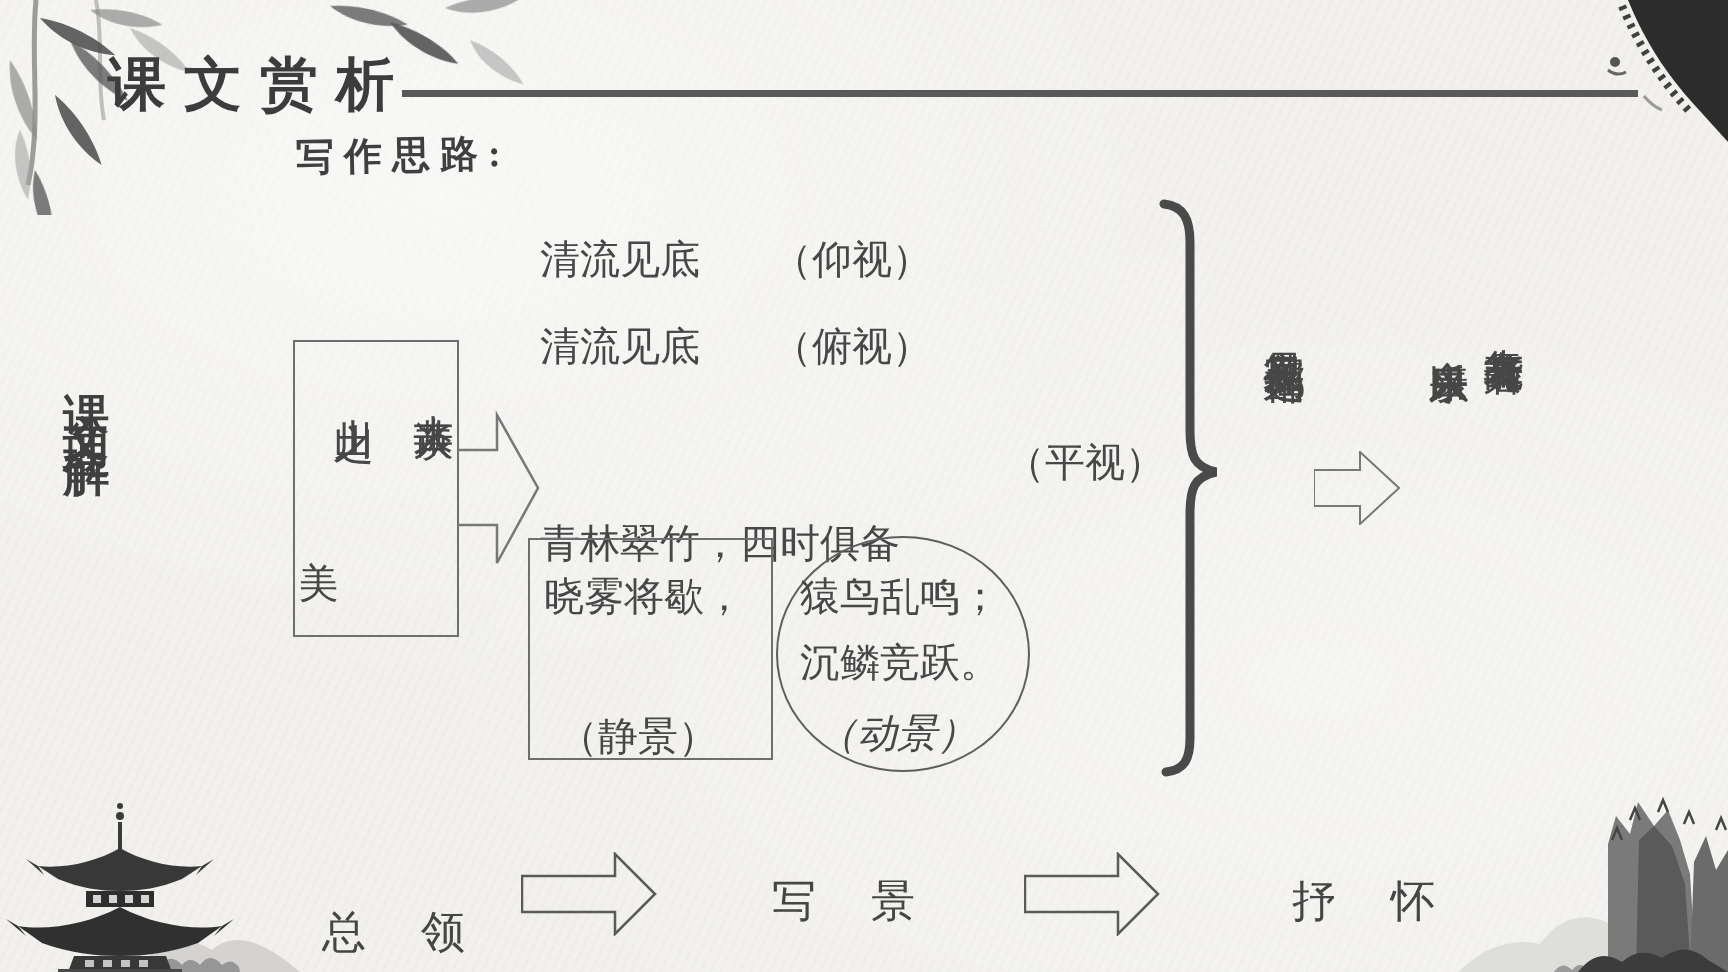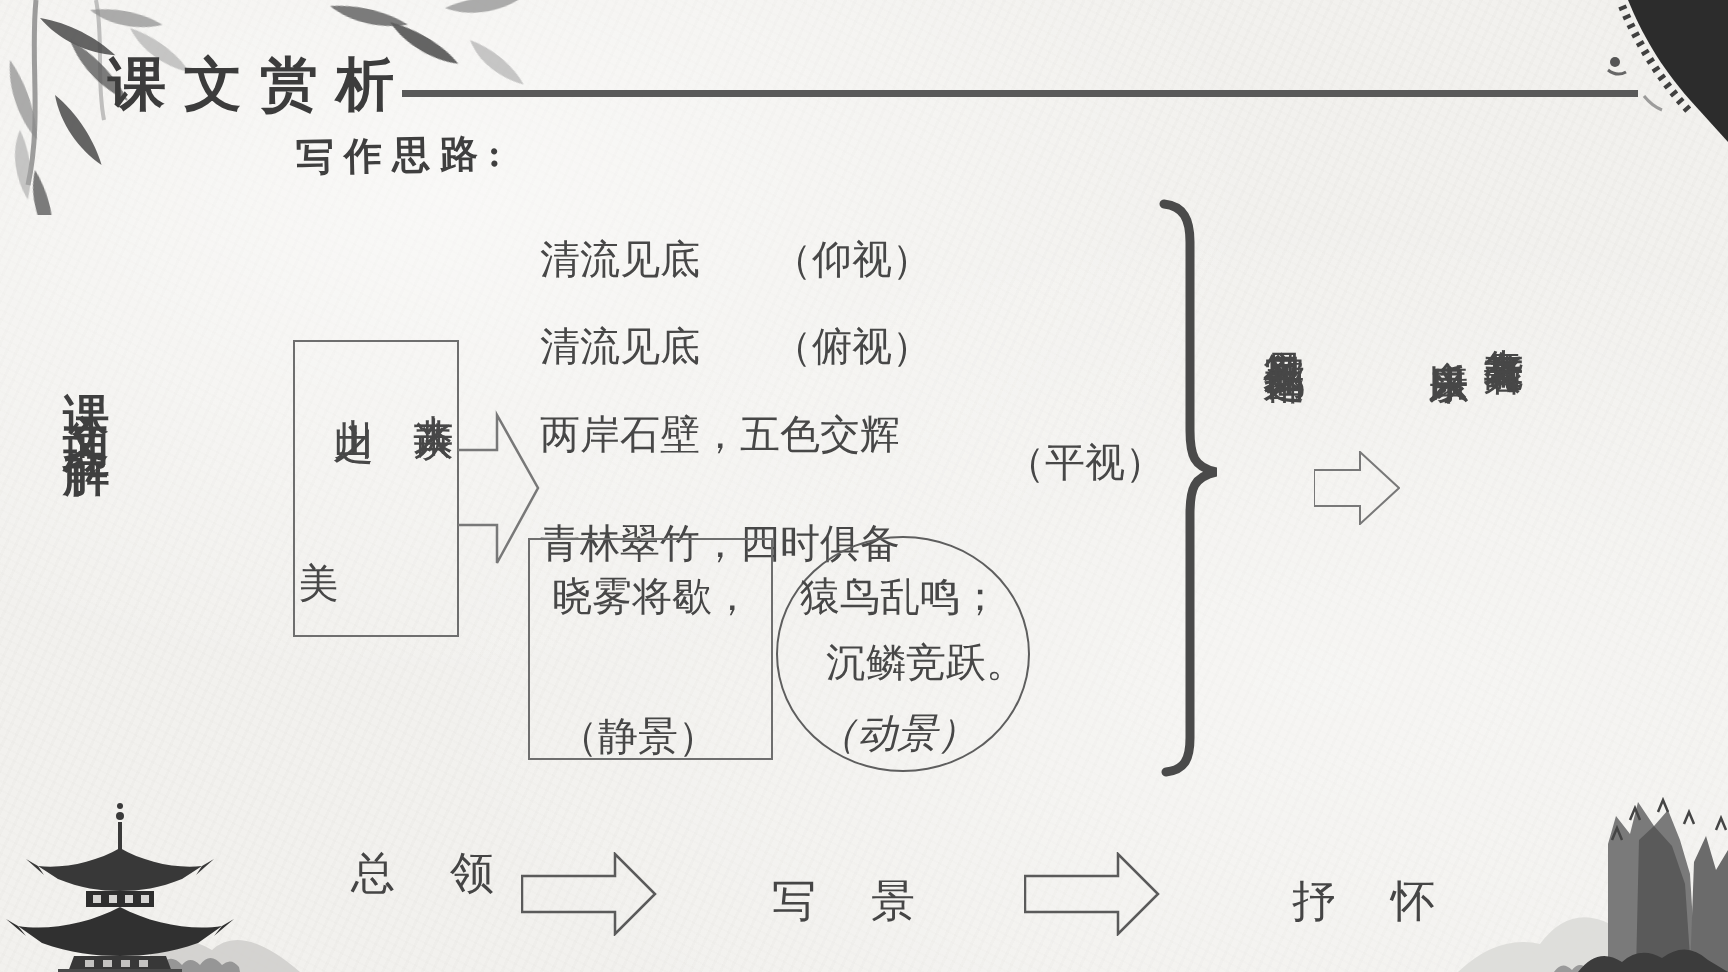--- a/index.html
+++ b/index.html
@@ -130,50 +130,49 @@
   <svg class="abs" style="left:455px;top:410px;" width="90" height="158" viewBox="0 0 90 158">
     <path d="M3 40 H42 V5 L83 78 L42 153 V115 H3" stroke="#787878" stroke-width="2.5" fill="none"></path>
   </svg>
 
   <div class="abs line nowrap" style="left:540px;top:240px;">
     <span>清流见底</span><span class="note-gap"></span><span>（仰视）</span>
   </div>
   <div class="abs line nowrap" style="left:540px;top:327px;">
     <span>清流见底</span><span class="note-gap"></span><span>（俯视）</span>
   </div>
-  <div class="abs line nowrap" style="left:540px;top:415px;">两岸石壁，五色交辉</div>
   <div class="abs line nowrap" style="left:540px;top:478px;margin-top:46px;">青林翠竹，四时俱备</div>
 
   <div class="abs line nowrap" style="left:1005px;top:443px;">（平视）</div>
 
   <div class="abs outline-box" style="left:528px;top:538px;width:245px;height:222px;">
-    <div class="abs line nowrap" style="left:22px;top:37px;">晓雾将歇，</div>
+    <div class="abs line nowrap" style="left:14px;top:37px;">晓雾将歇，</div>
     <div class="abs line nowrap" style="left:28px;top:177px;">（静景）</div>
   </div>
 
   <div class="abs circle" style="left:776px;top:536px;width:254px;height:236px;">
     <div class="abs line nowrap" style="left:22px;top:39px;">猿鸟乱鸣；</div>
-    <div class="abs line nowrap" style="left:22px;top:105px;margin-left:26px;">沉鳞竞跃。</div>
+    <div class="abs line nowrap" style="left:22px;top:105px;">沉鳞竞跃。</div>
     <div class="abs line nowrap" style="left:39px;top:176px;font-style:italic;">（动景）</div>
   </div>
 
   <svg class="abs" style="left:1150px;top:190px;" width="90" height="600" viewBox="0 0 90 600">
     <path d="M14 14 C34 16 40 30 40 52 L40 240 C40 266 44 277 66 282 C44 287 40 298 40 324 L40 548 C40 570 34 580 16 582" stroke="#4a4a4a" stroke-width="9" fill="none" stroke-linecap="round"></path>
   </svg>
 
   <div class="abs vtext vbig" style="left:1262px;top:317px;">实是欲界之仙都</div>
 
   <svg class="abs" style="left:1314px;top:451px;" width="86" height="74" viewBox="0 0 86 74">
     <path d="M0 19 H46 V1 L85 37 L46 73 V55 H0 Z" stroke="#787878" stroke-width="2" fill="none"></path>
   </svg>
 
   <div class="abs vtext vmed" style="left:1427px;top:329px;">自康乐以来</div>
   <div class="abs vtext vmed" style="left:1482px;top:317px;">未复有能与其奇者</div>
 
-  <div class="abs flow-label nowrap" style="left:322px;top:844px;margin-left:29px;">总 领</div>
+  <div class="abs flow-label nowrap" style="left:322px;top:903px;">总 领</div>
   <svg class="abs" style="left:521px;top:852px;" width="136" height="84" viewBox="0 0 136 84">
     <path d="M1 24 H94 V2 L134 42 L94 82 V60 H1 Z" stroke="#5a5a5a" stroke-width="2.5" fill="none"></path>
   </svg>
   <div class="abs flow-label nowrap" style="left:772px;top:872px;">写 景</div>
   <svg class="abs" style="left:1024px;top:852px;" width="136" height="84" viewBox="0 0 136 84">
     <path d="M1 24 H94 V2 L134 42 L94 82 V60 H1 Z" stroke="#5a5a5a" stroke-width="2.5" fill="none"></path>
   </svg>
   <div class="abs flow-label nowrap" style="left:1262px;top:872px;margin-left:30px;">抒 怀</div>
 
 </div>

